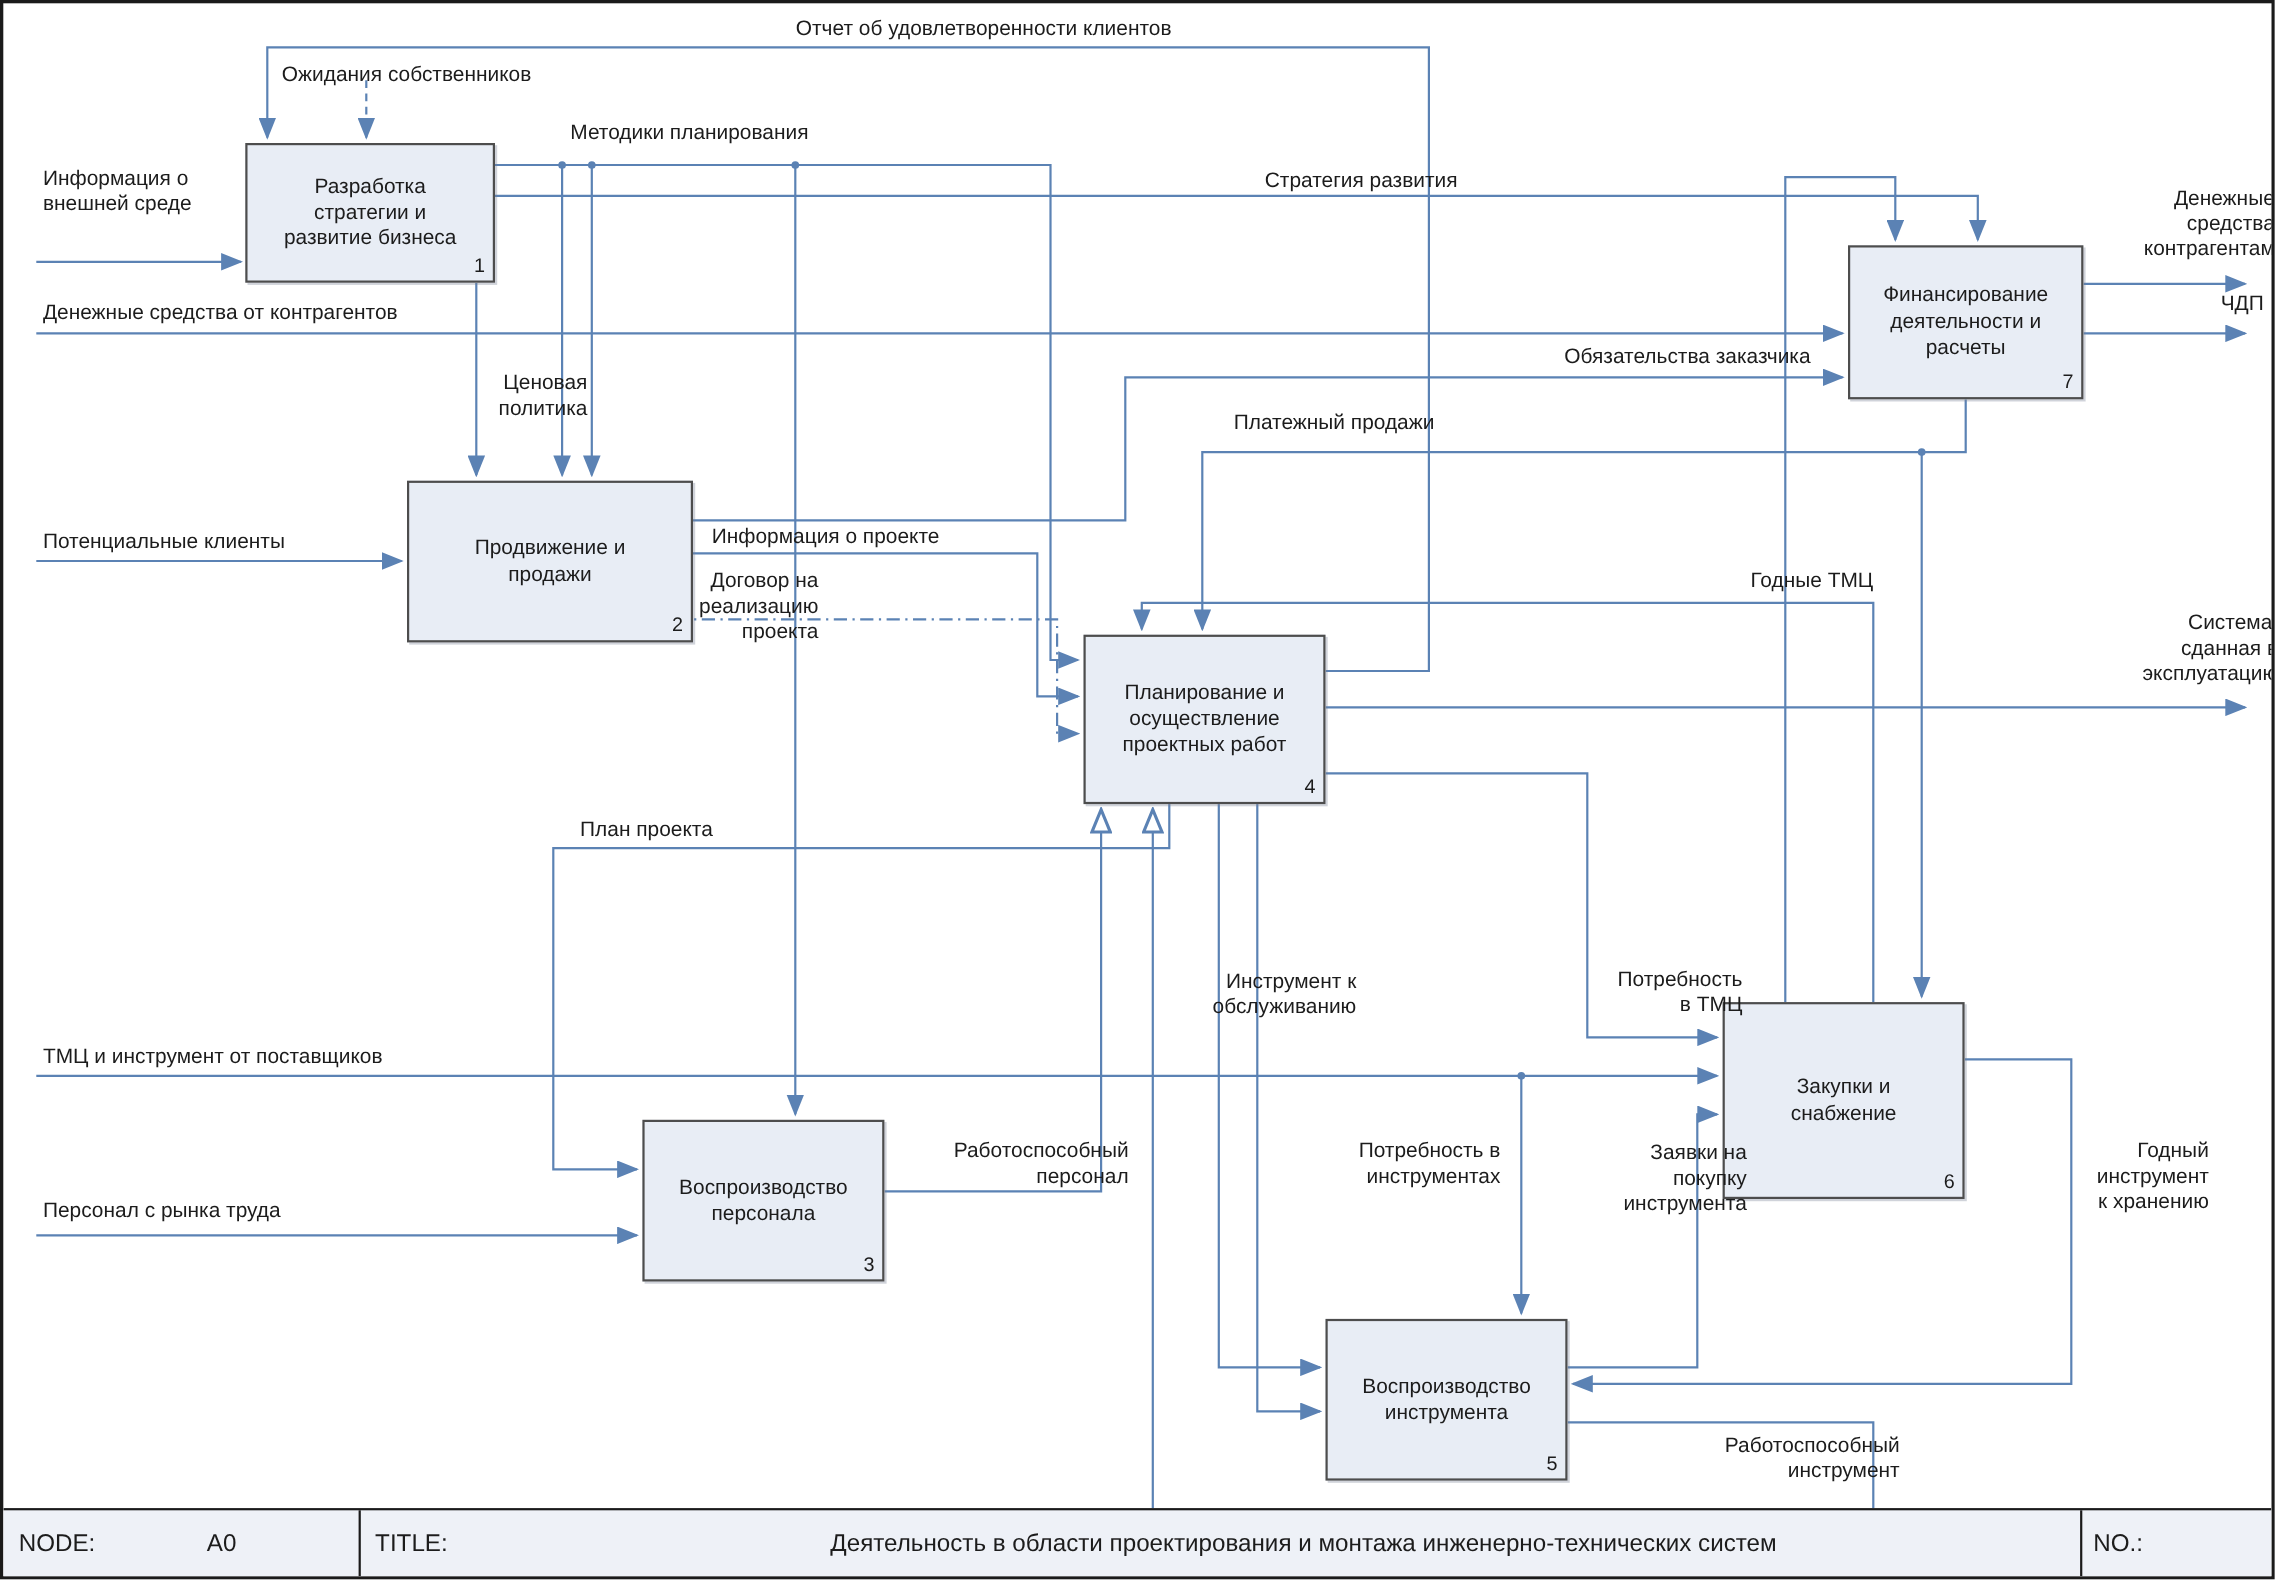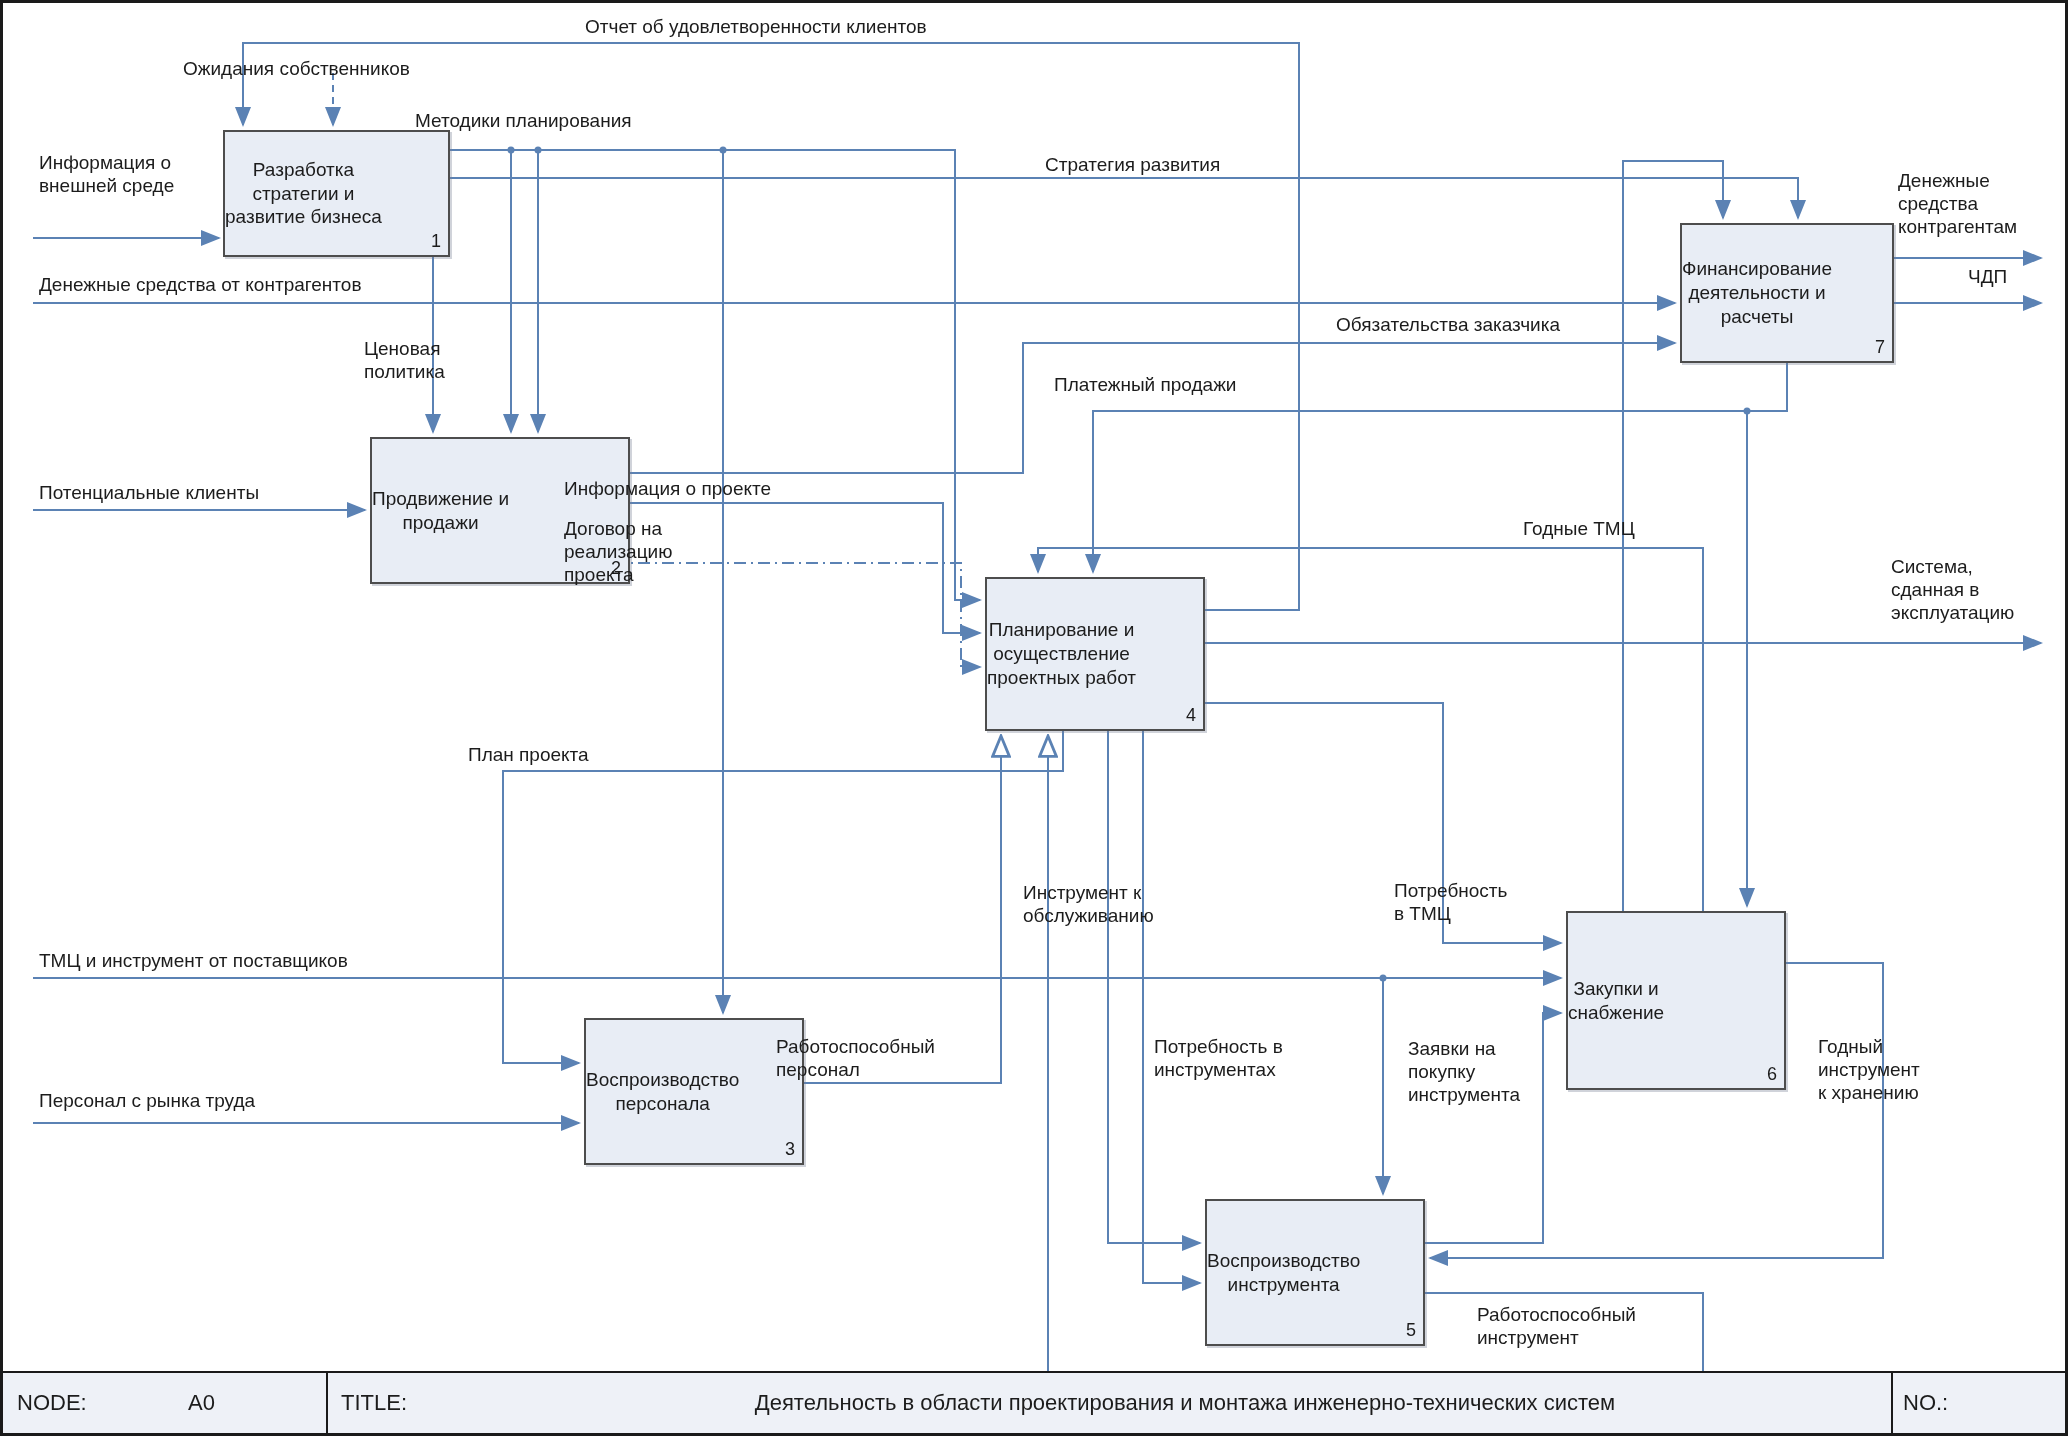--- a/index.html
+++ b/index.html
@@ -6,25 +6,25 @@
   html,body{background:#ffffff}
   body{font-family:"Liberation Sans","DejaVu Sans",sans-serif;color:var(--text,#1c1c1c)}
   .page{position:relative;width:2068px;height:1436px;border:3px solid #1a1a1a;background:#fff;overflow:hidden}
   .canvas{position:absolute;left:0;top:0;right:0;bottom:50px}
   svg.wires{position:absolute;left:0;top:0}
   .flow{fill:none;stroke:var(--line,#5b82b4);stroke-width:2}
   .dash{stroke-dasharray:7 5}
   .dashdot{stroke-dasharray:12 5 2 5}
   .jdot{fill:var(--line,#5b82b4)}
   .fbox{position:absolute;background:var(--box_fill,#e8edf5);border:2px solid var(--box_border,#4d4d4d);
-        display:flex;align-items:center;text-align:center;
+        display:flex;align-items:center;justify-content:center;text-align:center;
         font-size:19px;line-height:1.25;box-shadow:2px 2px 0 rgba(120,130,150,.35)}
   .fbox .btxt{white-space:pre-line}
   .fbox .num{position:absolute;right:7px;bottom:3px;font-size:18px}
-  .lbl{position:absolute;font-size:19px;line-height:1.22;white-space:pre-line;text-align:left}
+  .lbl{position:absolute;font-size:19px;line-height:1.22;white-space:pre-line;text-align:right}
   .lbl.left{text-align:left}
   .footer{position:absolute;left:0;right:0;bottom:0;height:62px;background:var(--footer_bg,#eef1f7);
           border-top:2px solid #1a1a1a;font-size:22px}
   .footer .cell{position:absolute;top:0;bottom:0;display:flex;align-items:center;white-space:nowrap}
   .footer .center{justify-content:center}
   .vline{position:absolute;top:0;bottom:0;width:2px;background:#1a1a1a}
 </style>
 </head>
 <body>
 

